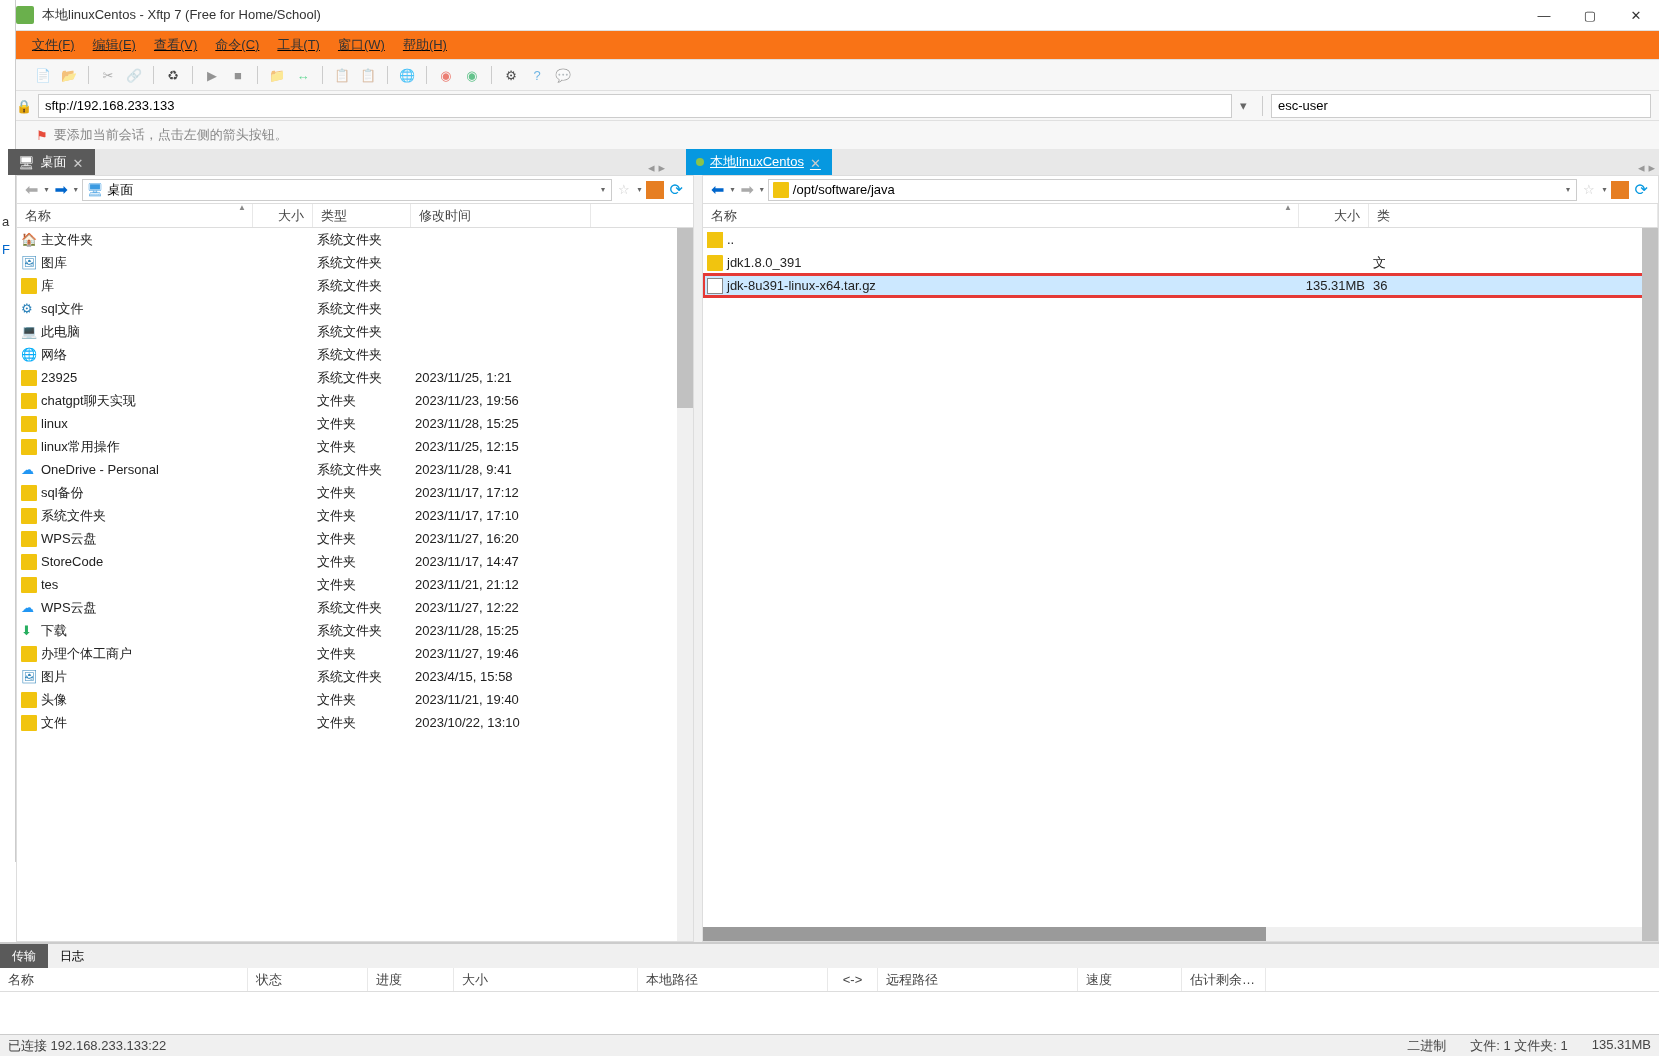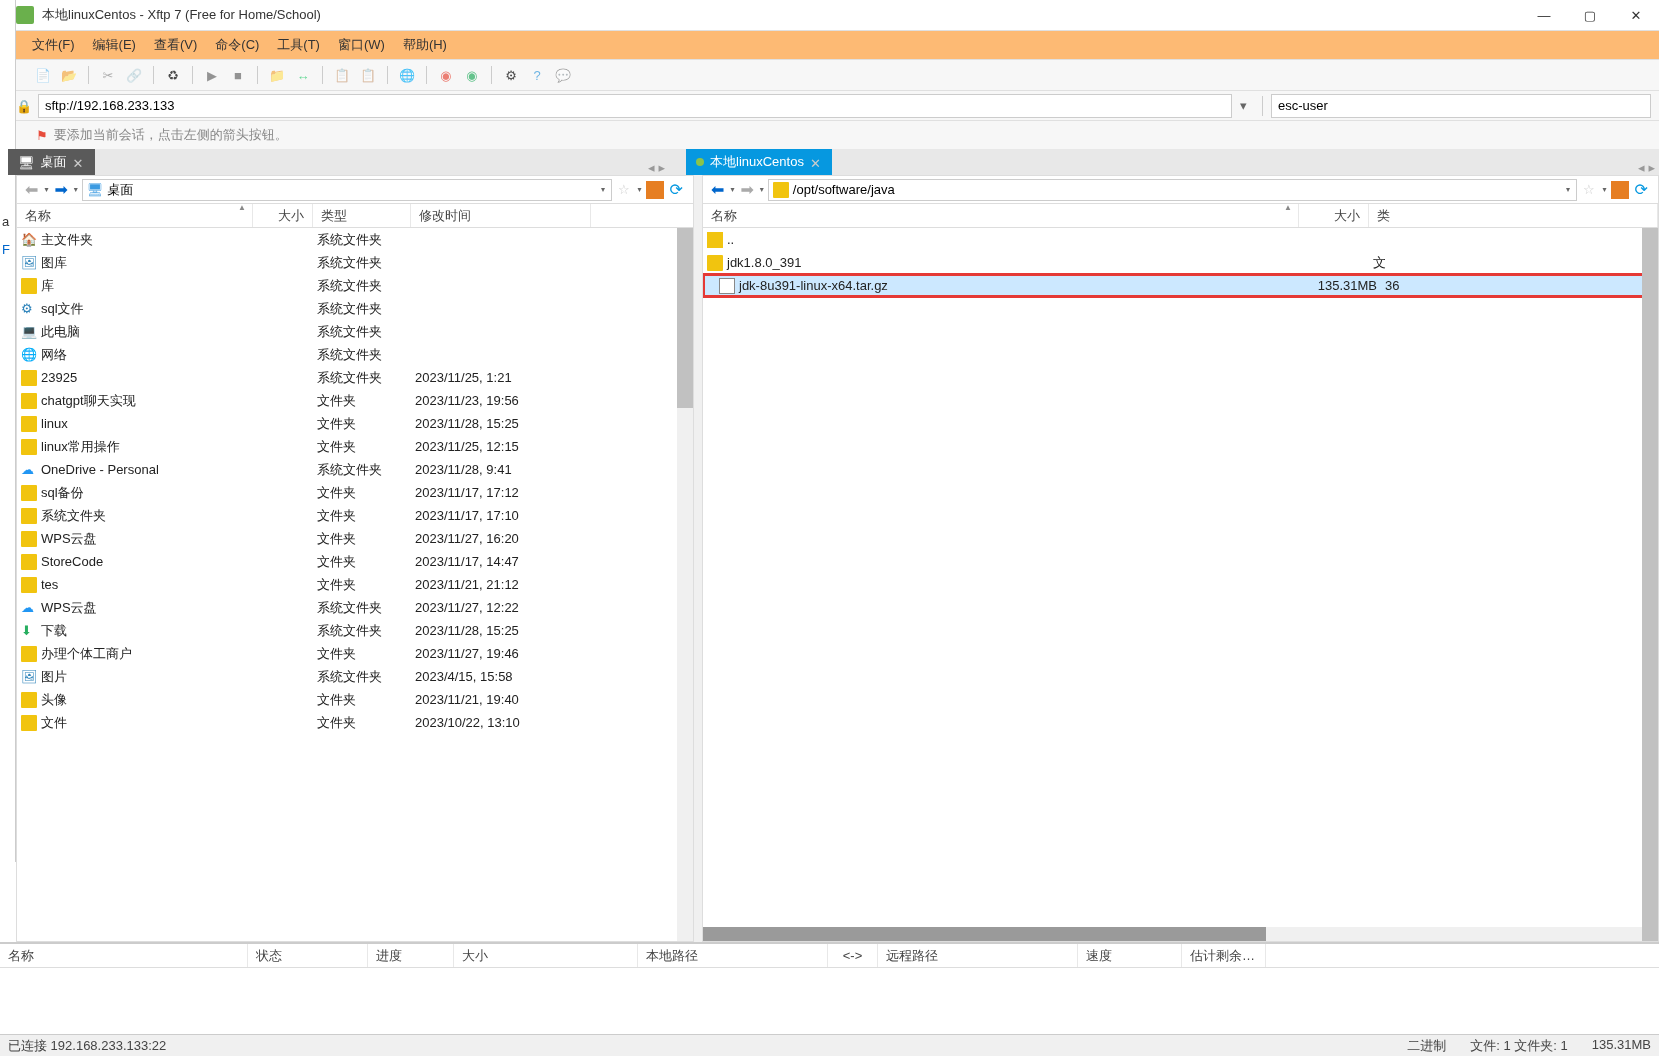--- a/index.html
+++ b/index.html
@@ -12,21 +12,21 @@
 .sliver-f { position: absolute; left: 2px; top: 242px; font-size: 13px; color: #0066cc; }
 
 
 .title-bar { height: 31px; background: #fff; display: flex; align-items: center; padding-left: 16px; border-bottom: 1px solid #e0e0e0; }
 .title-icon { width: 18px; height: 18px; background: #6ab04c; border-radius: 2px; margin-right: 8px; }
 .title-text { font-size: 13px; color: #333; flex: 1; }
 .win-controls { display: flex; }
 .win-btn { width: 46px; height: 31px; display: flex; align-items: center; justify-content: center; color: #333; }
 
 
-.menu-bar { height: 28px; background: #fdba74; display: flex; align-items: center; padding-left: 24px; gap: 18px; margin-left: 8px; }
+.menu-bar { height: 28px; background: #f97316; display: flex; align-items: center; padding-left: 24px; gap: 18px; margin-left: 8px; text-decoration: underline; }
 .menu-item { font-size: 13px; color: #333; cursor: pointer; }
 
 
 .toolbar { height: 32px; background: #f7f7f7; border-top: 1px solid #e0e0e0; border-bottom: 1px solid #e0e0e0; display: flex; align-items: center; padding-left: 24px; gap: 4px; margin-left: 8px; }
 .tb-btn { width: 22px; height: 22px; display: flex; align-items: center; justify-content: center; opacity: 0.7; }
 .tb-sep { width: 1px; height: 18px; background: #ccc; margin: 0 4px; }
 
 
 .addr-bar { height: 30px; background: #f7f7f7; display: flex; align-items: center; padding: 0 8px; gap: 8px; border-bottom: 1px solid #e0e0e0; margin-left: 8px; }
 .addr-lock { width: 14px; height: 14px; color: #e0c068; }
@@ -35,21 +35,21 @@
 .addr-user { width: 380px; border: 1px solid #ccc; height: 24px; padding: 0 6px; font-size: 13px; background: #fff; display: flex; align-items: center; }
 
 
 .hint-bar { height: 28px; background: #f7f7f7; display: flex; align-items: center; padding-left: 28px; gap: 6px; color: #888; font-size: 12px; margin-left: 8px; }
 .hint-flag { color: #e74c3c; }
 
 
 .tab-strip { height: 26px; background: #e8e8e8; display: flex; align-items: flex-end; position: relative; margin-left: 8px; }
 .tab { height: 26px; display: flex; align-items: center; padding: 0 10px; gap: 6px; font-size: 12px; }
 .tab-local { background: #5a5a5a; color: #fff; }
-.tab-remote { background: #0698e0; color: #fff; position: absolute; left: 678px; }
+.tab-remote { background: #0698e0; color: #fff; position: absolute; left: 678px; text-decoration: underline; }
 .tab-dot-g { width: 8px; height: 8px; border-radius: 50%; background: #8bc34a; }
 .tab-close { width: 12px; height: 12px; color: #ccc; }
 .tab-nav { position: absolute; right: 4px; display: flex; gap: 4px; color: #999; }
 
 
 .panes { flex: 1; display: flex; background: #fff; margin-left: 16px; }
 .pane { display: flex; flex-direction: column; border: 1px solid #ddd; }
 .pane-left { width: 678px; }
 .pane-mid { width: 8px; background: #f0f0f0; }
 .pane-right { flex: 1; }
@@ -66,21 +66,21 @@
 
 
 .cols { height: 24px; display: flex; align-items: center; border-bottom: 1px solid #ddd; background: #fff; font-size: 12px; color: #444; }
 .col { padding: 0 8px; border-right: 1px solid #e8e8e8; height: 100%; display: flex; align-items: center; position: relative; }
 .col-sort::after { content: "▲"; position: absolute; right: 6px; font-size: 8px; color: #888; top: -1px; }
 
 
 .file-list { flex: 1; overflow-y: auto; position: relative; }
 .file-row { height: 23px; display: flex; align-items: center; font-size: 13px; color: #222; }
 .file-row.selected { background: #cce8ff; }
-.file-row.highlighted { outline: 3px solid #e53935; outline-offset: -2px; padding-left: 12px; }
+.file-row.highlighted { outline: 3px solid #e53935; outline-offset: -2px; }
 .file-cell { padding: 0 4px; display: flex; align-items: center; gap: 4px; overflow: hidden; white-space: nowrap; }
 .file-icon { width: 16px; height: 16px; flex-shrink: 0; }
 .folder-icon { background: #f1c40f; border-radius: 1px; }
 .folder-icon-open { background: #f1c40f; }
 .file-icon-doc { border: 1px solid #888; background: #fff; }
 .cloud-icon { color: #2196f3; }
 
 .scrollbar-v { position: absolute; right: 0; top: 0; bottom: 0; width: 16px; background: #f0f0f0; }
 .scrollbar-thumb { background: #c1c1c1; width: 100%; height: 180px; }
 
@@ -490,20 +490,24 @@
             <div class="scrollbar-thumb" style="height:100%"></div>
           </div>
           <div class="remote-scroll-h">
             <div class="remote-scroll-h-thumb"></div>
           </div>
         </div>
     </div>
   </div>
 
   <div class="transfer-panel">
+    <div class="transfer-tabs">
+      <div class="tr-tab active">传输</div>
+      <div class="tr-tab">日志</div>
+    </div>
     <div class="transfer-cols">
       <div class="col" style="width:248px">名称</div>
       <div class="col" style="width:120px">状态</div>
       <div class="col" style="width:86px">进度</div>
       <div class="col" style="width:184px">大小</div>
       <div class="col" style="width:190px">本地路径</div>
       <div class="col" style="width:50px;justify-content:center">&lt;-&gt;</div>
       <div class="col" style="width:200px">远程路径</div>
       <div class="col" style="width:104px">速度</div>
       <div class="col" style="width:84px">估计剩余…</div>

